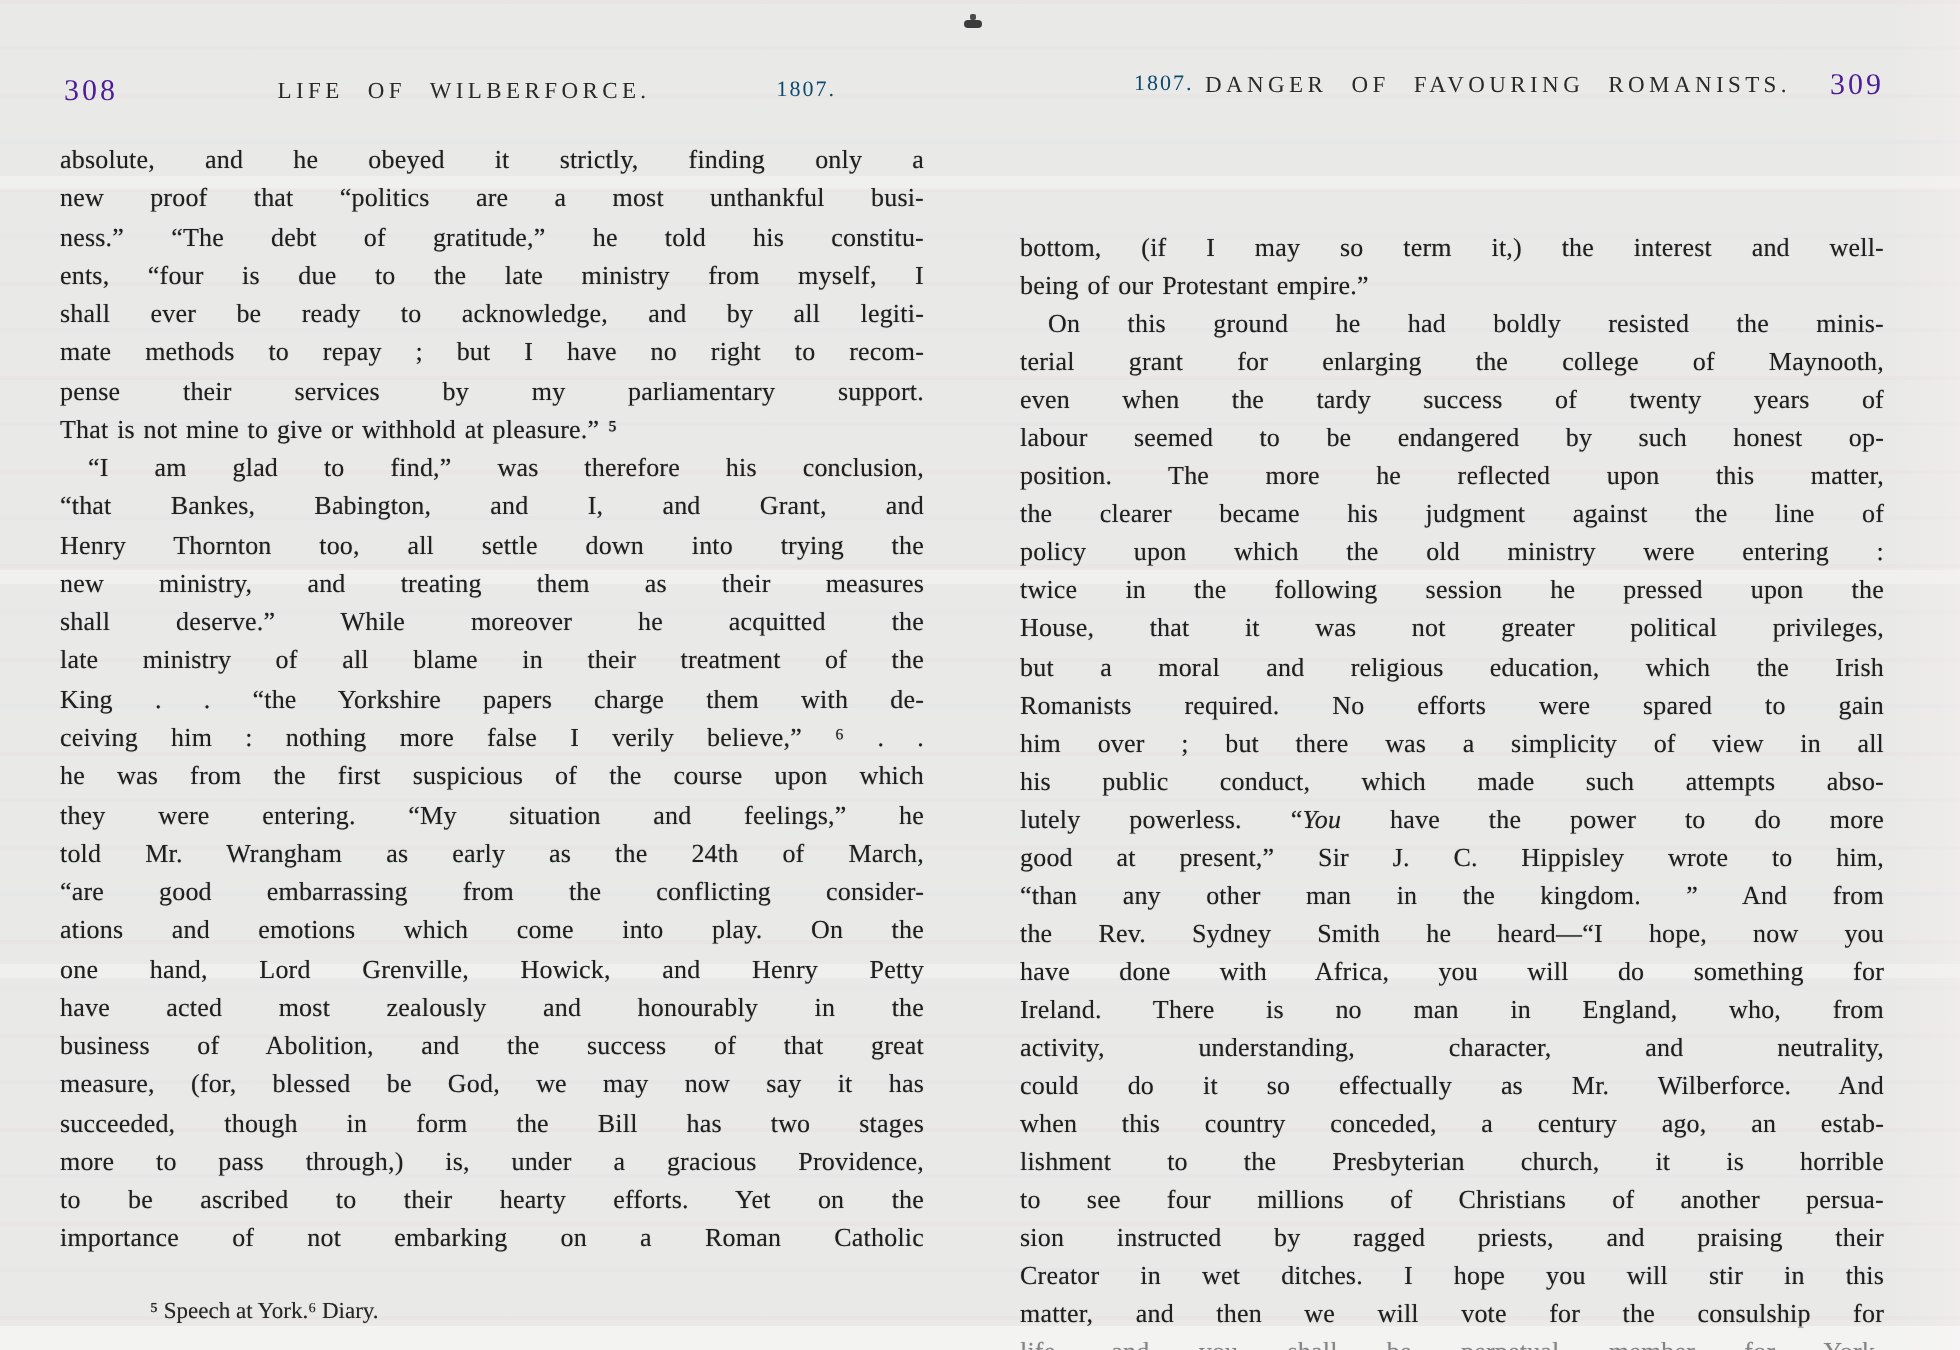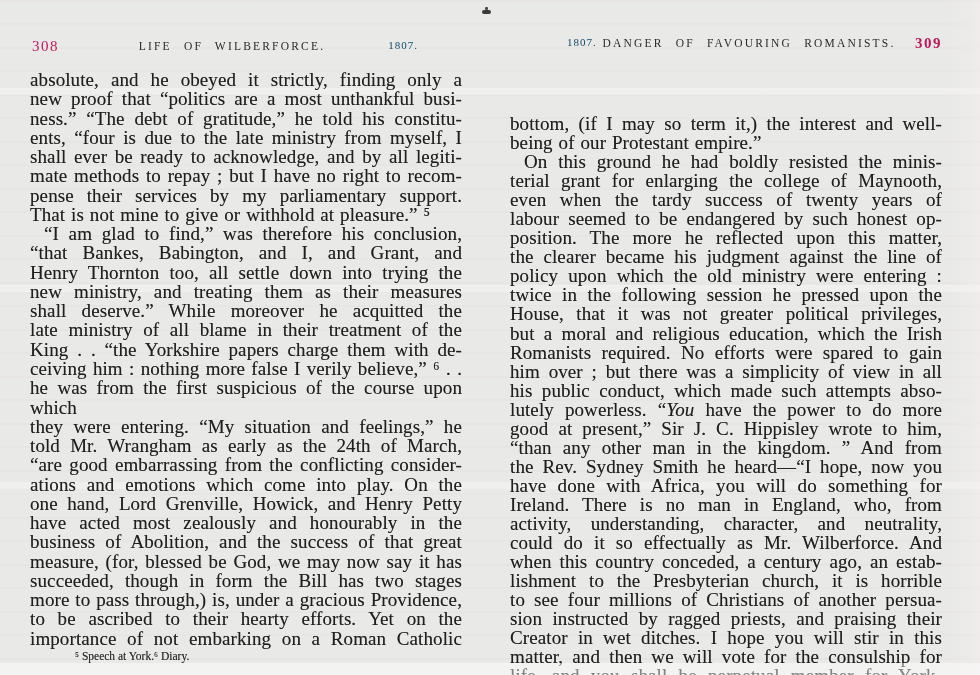--- a/index.html
+++ b/index.html
@@ -39,37 +39,37 @@
     background:#4a4a4a;border-radius:1px;
   }
 
   .page{position:absolute;width:432px;}
   .page-left{left:30px;top:33px;height:636px;}
   .page-right{left:510px;top:28px;height:640px;}
 
   .running-head{position:absolute;left:0;right:0;height:18px;}
   .page-left  .running-head{top:5px;}
   .page-right .running-head{top:7px;}
-  .pagenum{font-size:15px;letter-spacing:1.5px;color:#be185d;}
+  .pagenum{font-size:15px;letter-spacing:1.5px;color:#4c1d95;}
   .head-title{
     position:absolute;top:2px;
     font-size:11.5px;letter-spacing:2.2px;word-spacing:7px;color:#2a2a2a;
     white-space:nowrap;
   }
   .head-year{font-size:11px;letter-spacing:1px;color:#0c4a6e;}
 
   .page-left .pagenum{position:absolute;left:2px;top:0;}
   .page-left .head-title{left:calc(50% - 14px);transform:translateX(-50%);}
   .page-left .head-year{position:absolute;right:44px;top:1px;}
 
   .page-right .head-year{position:absolute;left:57px;top:1px;}
   .page-right .head-title{left:calc(50% + 23px);transform:translateX(-50%);}
-  .page-right .pagenum{position:absolute;right:0;top:0;font-weight:bold;}
+  .page-right .pagenum{position:absolute;right:0;top:0;}
 
-  .body{position:absolute;left:0;right:0;font-size:19px;}
+  .body{position:absolute;left:0;right:0;font-size:13px;}
   .page-left  .body{top:37px;line-height:19.27px;}
   .page-right .body{top:40px;line-height:19.05px;margin-top:46px;}
 
   .line{
     text-align:justify;
     text-align-last:justify;
     word-spacing:1px;
     letter-spacing:0.1px;
     text-shadow:0 0 0.5px rgba(20,20,20,0.45);
   }

